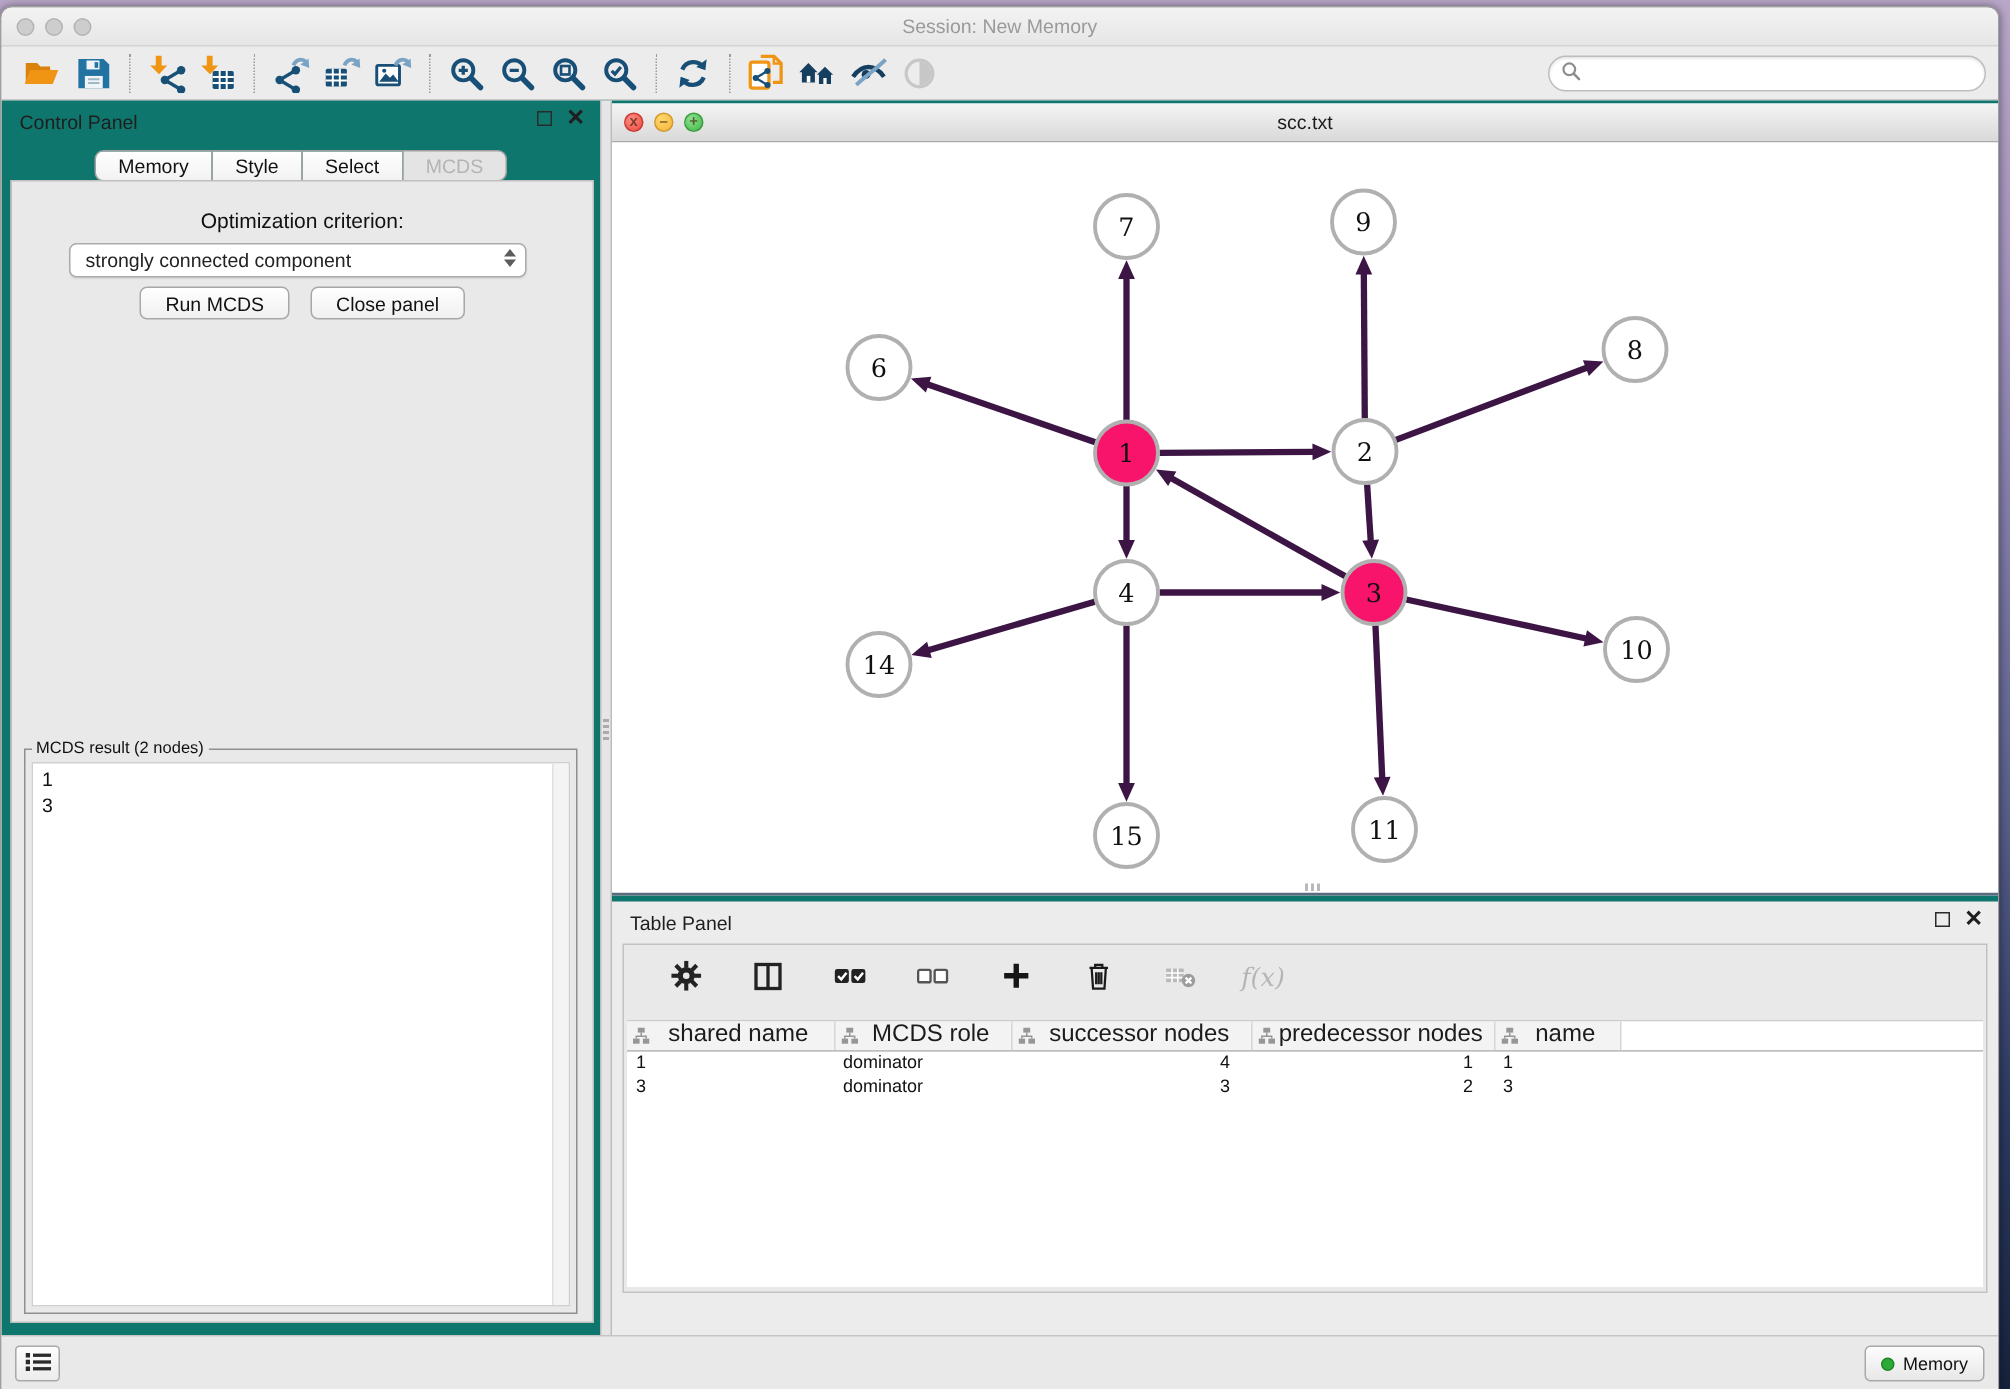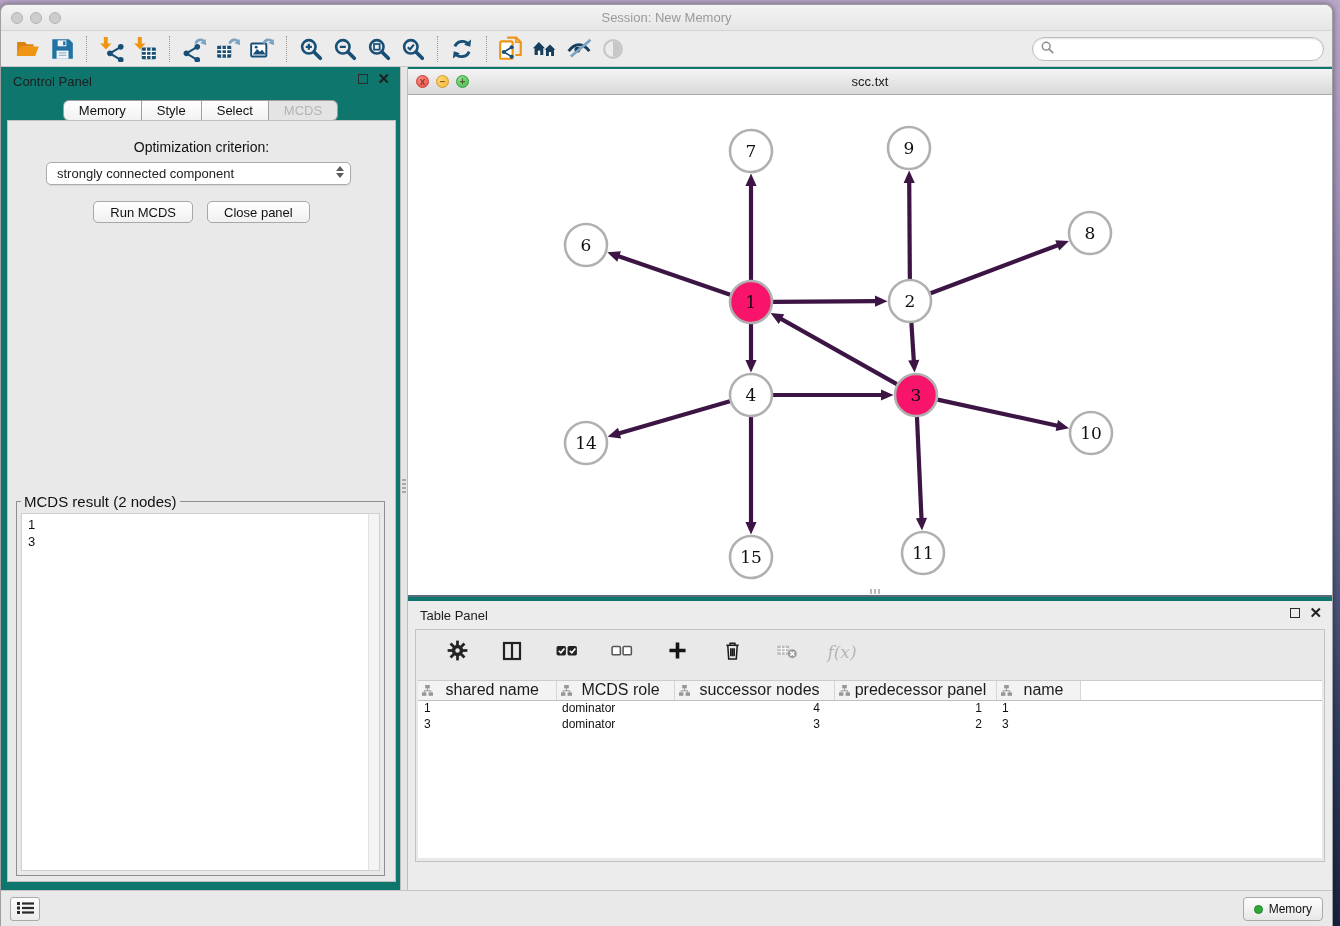--- a/index.html
+++ b/index.html
@@ -51,27 +51,27 @@
 
   .cp-box { position:absolute; top:53px; left:6px; right:4px; bottom:8px; background:#e9e9e9;
     border:1px solid #bfbfbf; }
   .opt-label { position:absolute; top:18px; left:0; right:0; text-align:center; font-size:14px; color:#111; }
   .criterion-select { position:absolute; top:41px; left:38px; right:44px; height:23px; background:#fff;
     border:1px solid #ababab; border-radius:5px; display:flex; align-items:center; padding-left:10px; font-size:13px;
     box-shadow:0 1px 1px rgba(0,0,0,.08); }
   .sel-arrows { position:absolute; right:6px; top:3px; display:flex; flex-direction:column; gap:2px; align-items:center; }
   .tri-up { width:0; height:0; border-left:4px solid transparent; border-right:4px solid transparent; border-bottom:5px solid #5c5c5c; }
   .tri-down { width:0; height:0; border-left:4px solid transparent; border-right:4px solid transparent; border-top:5px solid #5c5c5c; }
-  .cp-buttons { position:absolute; top:80px; left:0; right:0; display:flex; justify-content:center; gap:14px; }
+  .cp-buttons { position:absolute; top:70px; left:0; right:0; display:flex; justify-content:center; gap:14px; }
   .std-btn { height:22px; padding:0 16px; background:linear-gradient(#ffffff,#f0f0f0); border:1px solid #a8a8a8;
     border-radius:5px; font-size:13px; color:#111; display:flex; align-items:center; }
 
   .result-fieldset { position:absolute; top:372px; left:8px; right:10px; bottom:5px; border:1px solid #8f8f8f;
     background:#e9e9e9; padding:0; }
-  .result-fieldset legend { font-size:15px; color:#111; margin-left:4px; padding:0 3px; }
+  .result-fieldset legend { font-size:11px; color:#111; margin-left:4px; padding:0 3px; }
   .result-area { position:absolute; top:3px; left:4px; right:4px; bottom:4px; background:#fff; border:1px solid #cfcfcf; }
   .result-lines { position:absolute; top:2px; left:6px; right:14px; font-size:13px; color:#111; line-height:17px; }
   .result-scrollbar { position:absolute; top:0; right:0; width:11px; bottom:0; background:#f4f4f4; border-left:1px solid #e0e0e0; }
 
   
   .v-splitter { position:absolute; left:399px; top:0; width:8px; bottom:0; background:#e6e6e6;
     border-left:1px solid #bdbdbd; border-right:1px solid #bdbdbd; }
   .v-grip { position:absolute; top:412px; left:1px; width:4px; height:16px;
     background:repeating-linear-gradient(180deg,#aaa 0 2px, #e6e6e6 2px 4px); }
 
@@ -615,21 +615,21 @@
                     <th style="width: 162px;">
                       <span class="th-inner">
                         <svg width="11" height="11" viewBox="0 0 11 11" style="flex:0 0 auto">
                           <g fill="#969696">
                             <rect x="3.2" y="0" width="4.6" height="3.4"></rect>
                             <rect x="0" y="7.4" width="4.4" height="3.4"></rect>
                             <rect x="6.6" y="7.4" width="4.4" height="3.4"></rect>
                           </g>
                           <path d="M5.5 3.4v2.4M2.2 7.4V5.8h6.6v1.6" fill="none" stroke="#969696" stroke-width="1"></path>
                         </svg>
-                        <span class="th-label">predecessor panel</span>
+                        <span class="th-label">predecessor nodes</span>
                       </span>
                     </th>
                     <th style="width: 84px;">
                       <span class="th-inner">
                         <svg width="11" height="11" viewBox="0 0 11 11" style="flex:0 0 auto">
                           <g fill="#969696">
                             <rect x="3.2" y="0" width="4.6" height="3.4"></rect>
                             <rect x="0" y="7.4" width="4.4" height="3.4"></rect>
                             <rect x="6.6" y="7.4" width="4.4" height="3.4"></rect>
                           </g>

